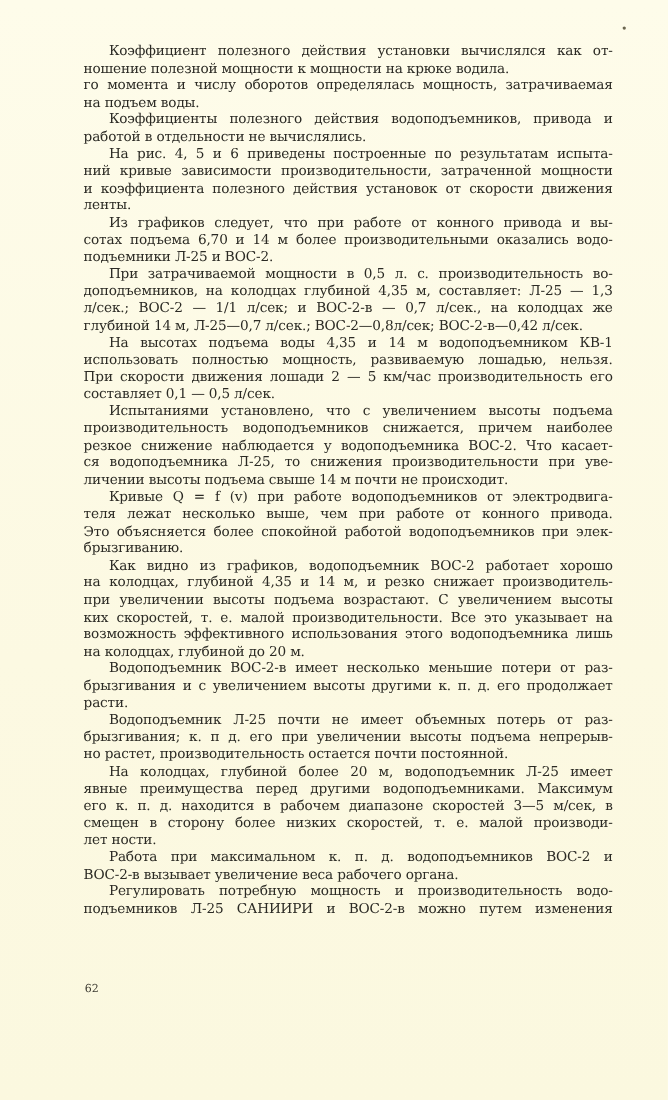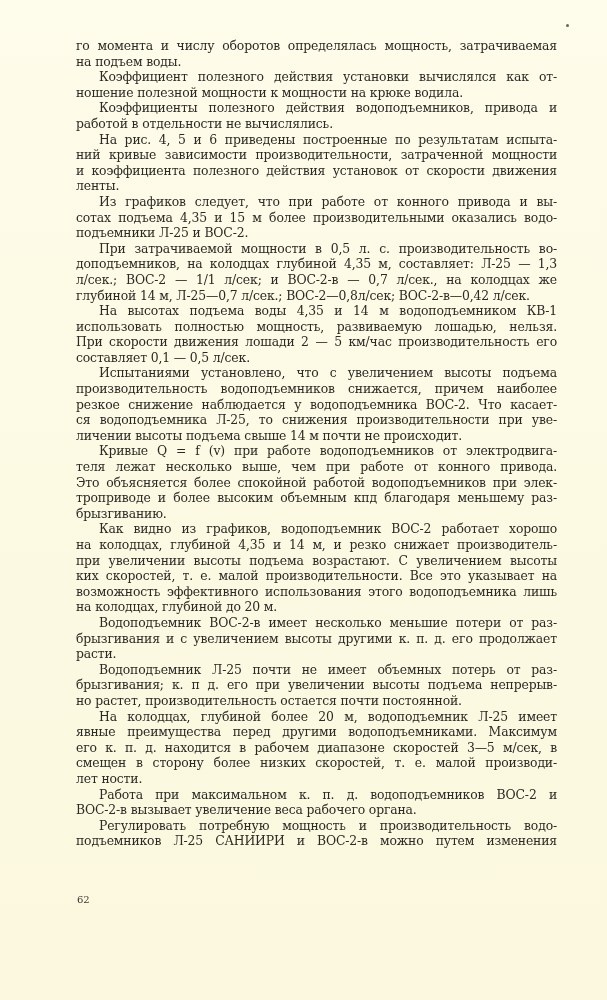--- a/index.html
+++ b/index.html
@@ -39,40 +39,40 @@
       font-family: "DejaVu Serif", serif; font-size: 10px; color: #3a382f;
     }
   </style>
 </head>
 <body>
 
 <div class="page">
   <div class="speck"></div>
   <div class="text" id="body-text">
       <div>
+        <span class="line indent">Коэффициент полезного действия установки вычислялся как от-</span>
+        <span class="line last">ношение полезной мощности к мощности на крюке водила.</span>
+      </div>
+      <div>
         <span class="line">го момента и числу оборотов определялась мощность, затрачиваемая</span>
         <span class="line last">на подъем воды.</span>
-      </div>
-      <div>
-        <span class="line indent">Коэффициент полезного действия установки вычислялся как от-</span>
-        <span class="line last">ношение полезной мощности к мощности на крюке водила.</span>
       </div>
       <div>
         <span class="line indent">Коэффициенты полезного действия водоподъемников, привода и</span>
         <span class="line last">работой в отдельности не вычислялись.</span>
       </div>
       <div>
         <span class="line indent">На рис. 4, 5 и 6 приведены построенные по результатам испыта-</span>
         <span class="line">ний кривые зависимости производительности, затраченной мощности</span>
         <span class="line">и коэффициента полезного действия установок от скорости движения</span>
         <span class="line last">ленты.</span>
       </div>
       <div>
         <span class="line indent">Из графиков следует, что при работе от конного привода и вы-</span>
-        <span class="line">сотах подъема 4,35 и 15 м более производительными оказались водо-</span>
+        <span class="line">сотах подъема 6,70 и 14 м более производительными оказались водо-</span>
         <span class="line last">подъемники Л-25 и ВОС-2.</span>
       </div>
       <div>
         <span class="line indent">При затрачиваемой мощности в 0,5 л. с. производительность во-</span>
         <span class="line">доподъемников, на колодцах глубиной 4,35 м, составляет: Л-25 — 1,3</span>
         <span class="line">л/сек.; ВОС-2 — 1/1 л/сек; и ВОС-2-в — 0,7 л/сек., на колодцах же</span>
         <span class="line last">глубиной 14 м, Л-25—0,7 л/сек.; ВОС-2—0,8л/сек; ВОС-2-в—0,42 л/сек.</span>
       </div>
       <div>
         <span class="line indent">На высотах подъема воды 4,35 и 14 м водоподъемником КВ-1</span>
@@ -84,21 +84,20 @@
         <span class="line indent">Испытаниями установлено, что с увеличением высоты подъема</span>
         <span class="line">производительность водоподъемников снижается, причем наиболее</span>
         <span class="line">резкое снижение наблюдается у водоподъемника ВОС-2. Что касает-</span>
         <span class="line">ся водоподъемника Л-25, то снижения производительности при уве-</span>
         <span class="line last">личении высоты подъема свыше 14 м почти не происходит.</span>
       </div>
       <div>
         <span class="line indent">Кривые Q = f (v) при работе водоподъемников от электродвига-</span>
         <span class="line">теля лежат несколько выше, чем при работе от конного привода.</span>
         <span class="line">Это объясняется более спокойной работой водоподъемников при элек-</span>
-        <span class="line">троприводе и более высоким объемным кпд благодаря меньшему раз-</span>
         <span class="line last">брызгиванию.</span>
       </div>
       <div>
         <span class="line indent">Как видно из графиков, водоподъемник ВОС-2 работает хорошо</span>
         <span class="line">на колодцах, глубиной 4,35 и 14 м, и резко снижает производитель-</span>
         <span class="line">при увеличении высоты подъема возрастают. С увеличением высоты</span>
         <span class="line">ких скоростей, т. е. малой производительности. Все это указывает на</span>
         <span class="line">возможность эффективного использования этого водоподъемника лишь</span>
         <span class="line last">на колодцах, глубиной до 20 м.</span>
       </div>

